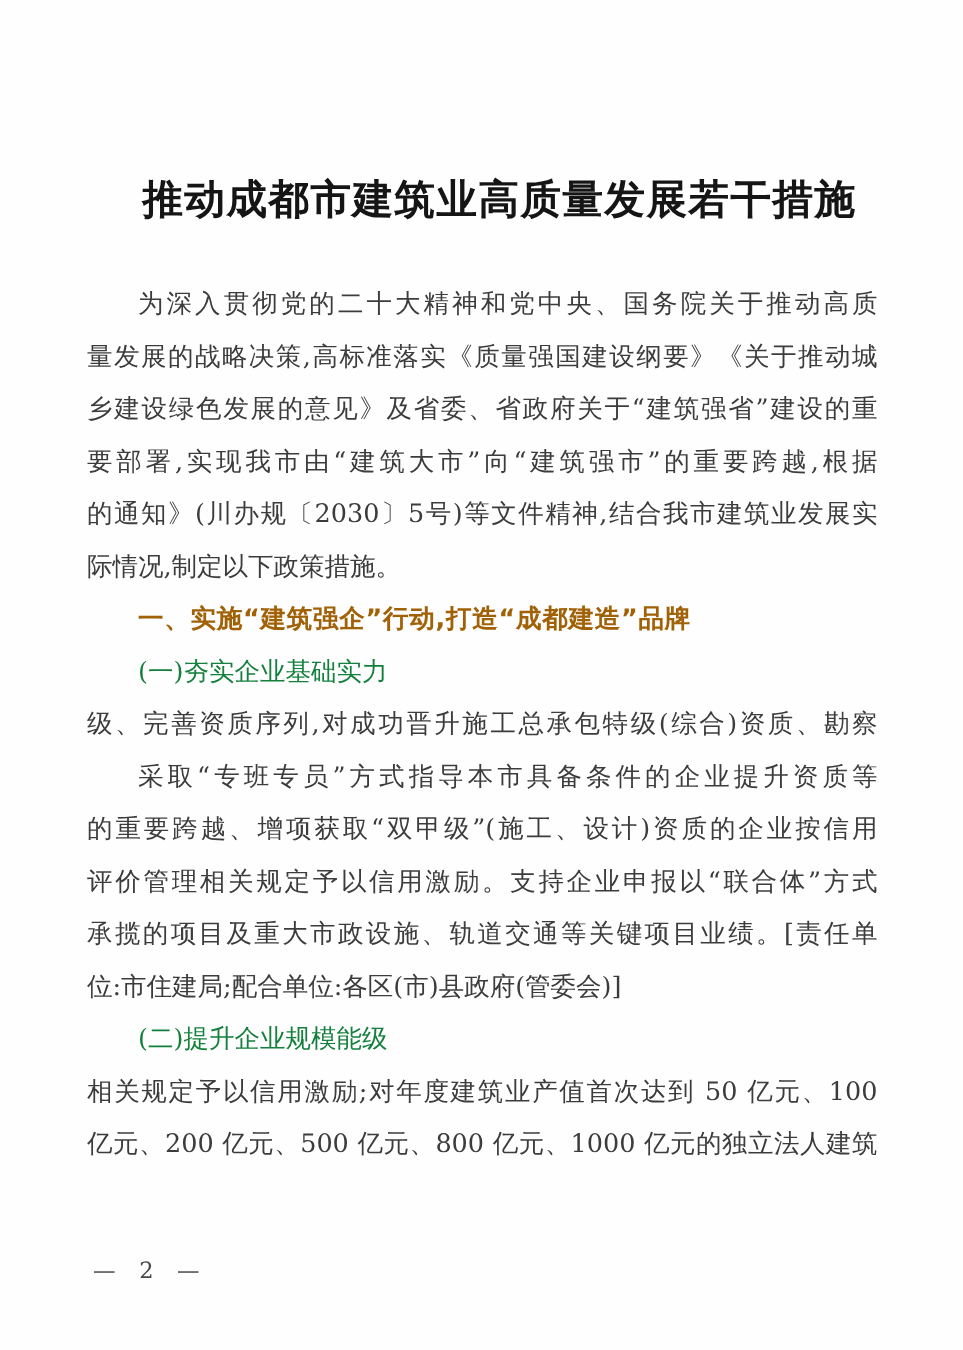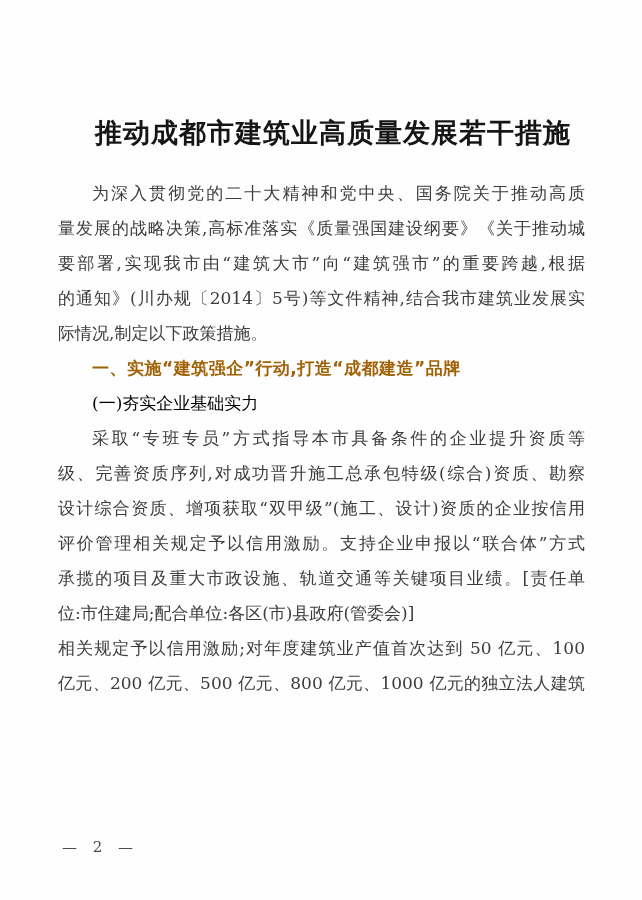--- a/index.html
+++ b/index.html
@@ -25,71 +25,73 @@
     text-align: center;
     font-size: 27px;
     font-weight: 700;
     letter-spacing: 1px;
     color: #151515;
     font-family: "DejaVu Serif", "Liberation Serif", serif;
   }
   .bodytext {
     position: absolute;
     left: 58px;
-    top: 176px;
+    top: 186px;
     width: 527px;
   }
   .ln {
     height: 35px;
     line-height: 35px;
     font-size: 17px;
     text-align: justify;
     text-align-last: justify;
     overflow: hidden;
     white-space: normal;
   }
   .ind { text-indent: 2em; }
   .end { text-align-last: left; }
   .bold {
     font-weight: 700;
     color: #a16207;
     font-family: "DejaVu Sans", "Liberation Sans", sans-serif;
     letter-spacing: 0.5px;
   }
-  .kai { color: #000000; }
+  .kai { color: #15803d; }
   .footer {
     position: absolute;
     left: 62px;
     top: 838px;
     font-size: 15px;
     color: #474747;
     word-spacing: 9px;
     letter-spacing: 1px;
   }
 </style>
 </head>
 <body>
 
 <div class="page">
 
   <h1 class="title">推动成都市建筑业高质量发展若干措施</h1>
 
   <div class="bodytext">
     <div class="ln ind">为深入贯彻党的二十大精神和党中央、国务院关于推动高质</div>
     <div class="ln">量发展的战略决策,高标准落实《质量强国建设纲要》《关于推动城</div>
+    <div class="ln">乡建设绿色发展的意见》及省委、省政府关于“建筑强省”建设的重</div>
     <div class="ln">要部署,实现我市由“建筑大市”向“建筑强市”的重要跨越,根据</div>
-    <div class="ln">的通知》(川办规〔2014〕5号)等文件精神,结合我市建筑业发展实</div>
+    <div class="ln">的通知》(川办规〔2030〕5号)等文件精神,结合我市建筑业发展实</div>
     <div class="ln end">际情况,制定以下政策措施。</div>
     <div class="ln ind end bold">一、实施“建筑强企”行动,打造“成都建造”品牌</div>
     <div class="ln ind end kai">(一)夯实企业基础实力</div>
+    <div class="ln">级、完善资质序列,对成功晋升施工总承包特级(综合)资质、勘察</div>
     <div class="ln ind">采取“专班专员”方式指导本市具备条件的企业提升资质等</div>
-    <div class="ln">级、完善资质序列,对成功晋升施工总承包特级(综合)资质、勘察</div>
-    <div class="ln">设计综合资质、增项获取“双甲级”(施工、设计)资质的企业按信用</div>
+    <div class="ln">的重要跨越、增项获取“双甲级”(施工、设计)资质的企业按信用</div>
     <div class="ln">评价管理相关规定予以信用激励。支持企业申报以“联合体”方式</div>
     <div class="ln">承揽的项目及重大市政设施、轨道交通等关键项目业绩。[责任单</div>
     <div class="ln end">位:市住建局;配合单位:各区(市)县政府(管委会)]</div>
+    <div class="ln ind end kai">(二)提升企业规模能级</div>
     <div class="ln">相关规定予以信用激励;对年度建筑业产值首次达到 50 亿元、100</div>
     <div class="ln">亿元、200 亿元、500 亿元、800 亿元、1000 亿元的独立法人建筑业</div>
   </div>
 
   <div class="footer">— 2 —</div>
 
 </div>
 
 </body></html>

